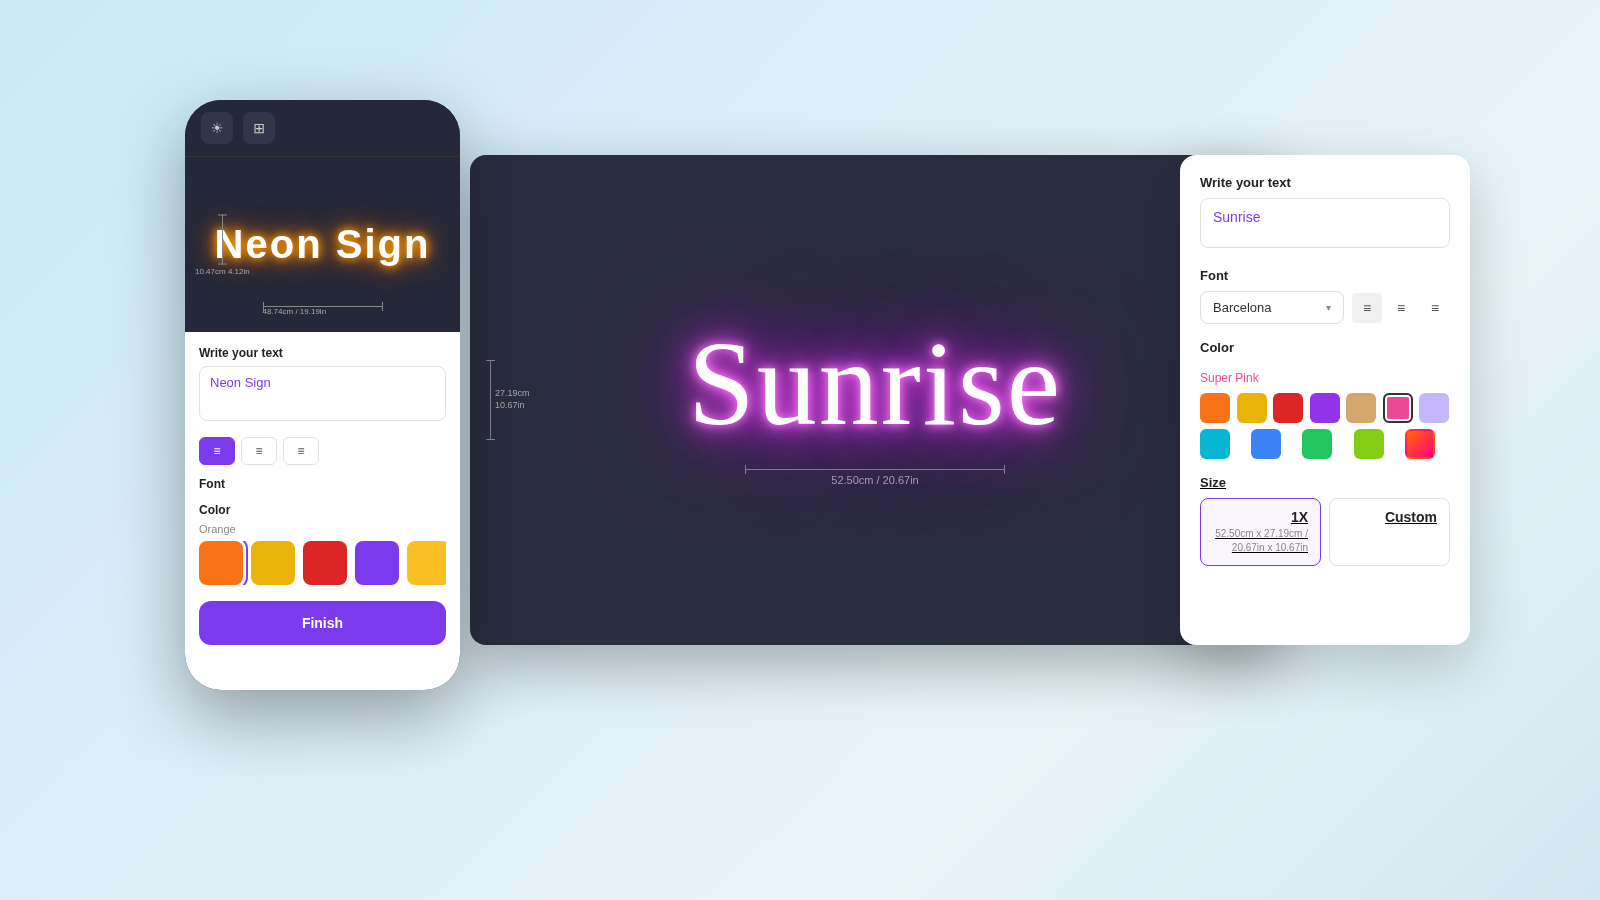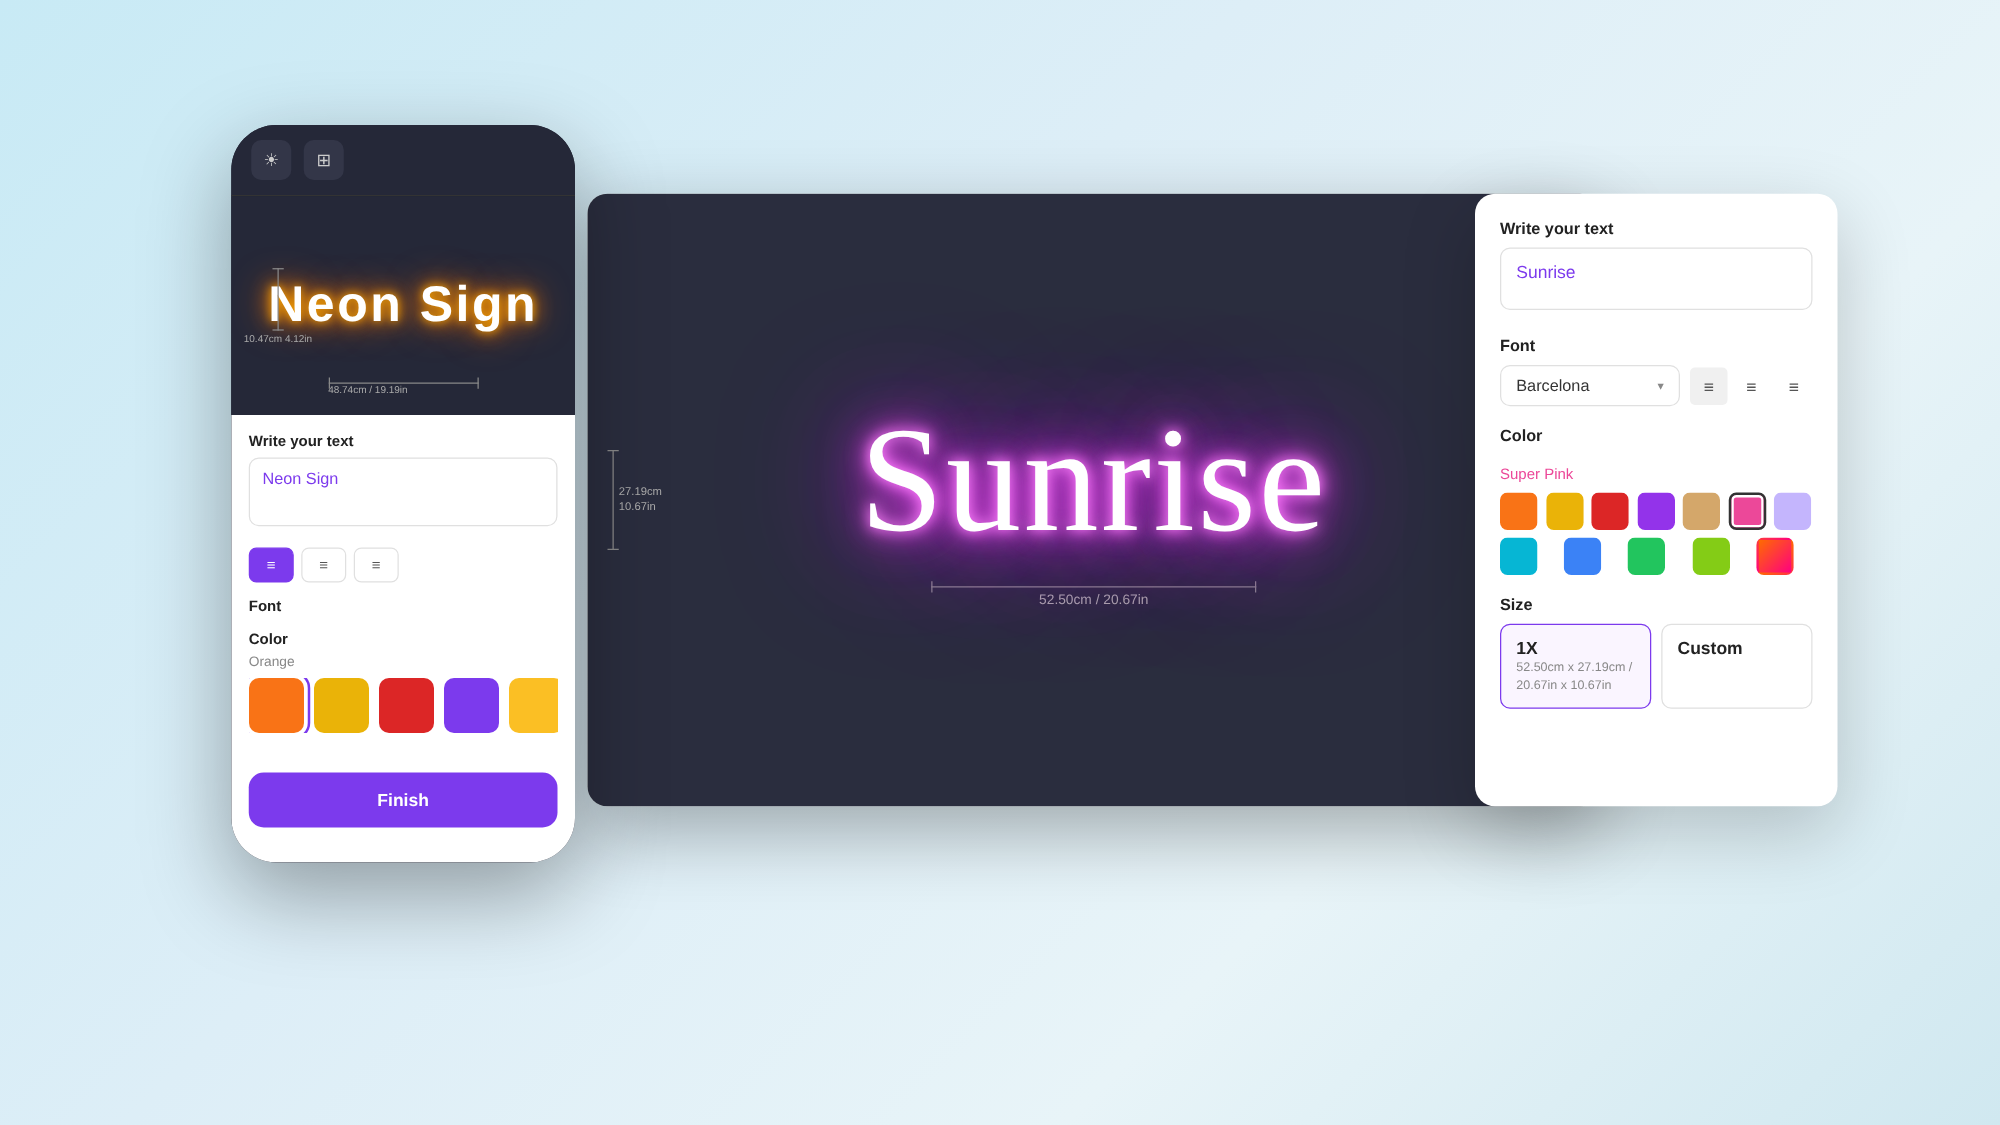--- a/index.html
+++ b/index.html
@@ -193,34 +193,36 @@
       border: 2px solid transparent;
     }
 
     .color-swatch.selected {
       border-color: #333;
       box-shadow: 0 0 0 2px white inset;
     }
 
     .size-section {
       margin-bottom: 16px;
+      text-decoration: underline;
     }
 
     .size-grid {
       display: grid;
       grid-template-columns: 1fr 1fr;
       gap: 8px;
     }
 
     .size-option {
       border: 1px solid #e0e0e0;
       border-radius: 8px;
       padding: 10px 12px;
       cursor: pointer;
       background: white;
+      text-align: right;
     }
 
     .size-option.selected {
       border-color: #7c3aed;
       background: #faf5ff;
     }
 
     .size-option-label {
       font-size: 14px;
       font-weight: 700;
@@ -431,21 +433,21 @@
     .mobile-finish-btn {
       width: 100%;
       background: #7c3aed;
       color: white;
       border: none;
       border-radius: 12px;
       padding: 14px;
       font-size: 14px;
       font-weight: 700;
       cursor: pointer;
-      margin-top: 20px;
+      margin-top: 4px;
     }
 
     
     .desktop-bottom {
       display: flex;
       align-items: center;
       padding: 0 16px;
       gap: 8px;
       height: 55px;
       background: #1e2030;

